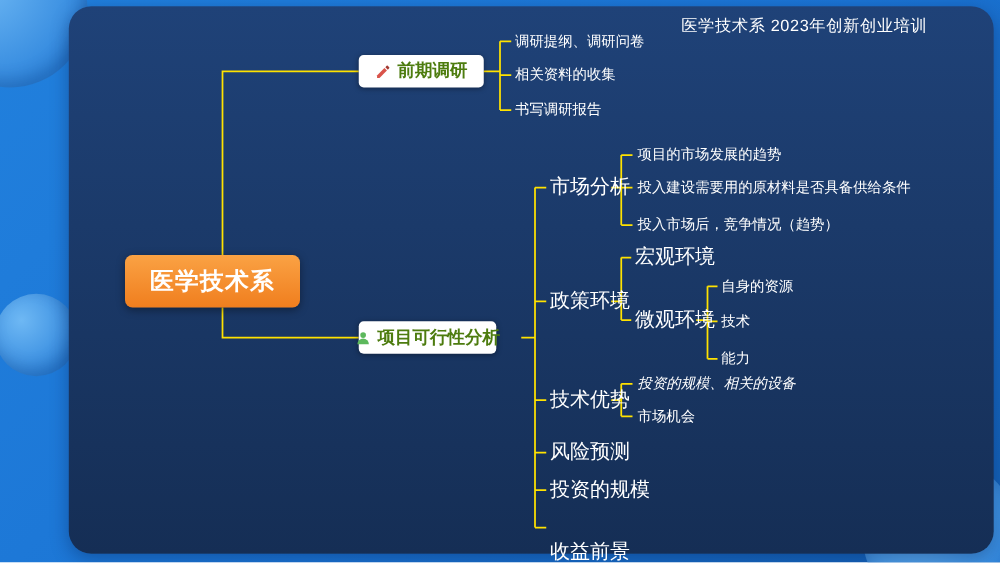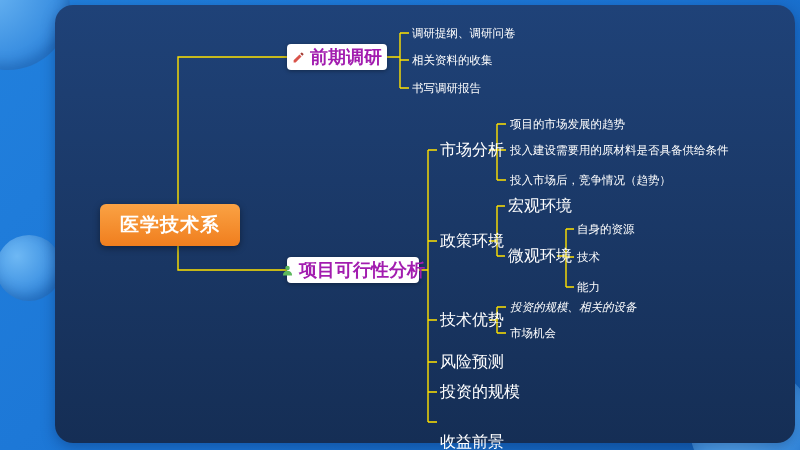--- a/index.html
+++ b/index.html
@@ -27,43 +27,44 @@
   svg.connectors { position:absolute; left:0; top:0; width:800px; height:450px; z-index:2; }
   svg.connectors path { fill:none; stroke:var(--line,#ffe200); stroke-width:1.4; }
 
   .node { position:absolute; display:flex; align-items:center; justify-content:center; z-index:3; }
 
   .root { left:100px; top:204px; width:140px; height:42px;
           background:linear-gradient(180deg,var(--accent-light,#faa244),var(--accent,#f07e1e));
           color:#fff; font-size:19px; font-weight:bold; letter-spacing:1px;
           border-radius:6px; box-shadow:0 2px 7px rgba(0,0,0,.4); }
 
-  .box { background:var(--node-bg,#fff); border-radius:4px; color:#a21caf; font-weight:bold;
-         font-size:18px; gap:5px; padding:0 12px; white-space:nowrap;
+  .box { background:var(--node-bg,#fff); border-radius:4px; color:#4d7c0f; font-weight:bold;
+         font-size:14px; gap:5px; padding:0 12px; white-space:nowrap;
          box-shadow:0 1px 4px rgba(0,0,0,.35); }
   .b1 { left:287px; top:44px;  width:100px; height:26px; }
-  .b2 { left:287px; top:257px; width:132px; height:26px; }
+  .b2 { left:287px; top:257px; width:110px; height:26px; }
   .box .icon { display:inline-flex; align-items:center; }
 
   .leaf { position:absolute; transform:translateY(-50%); color:var(--text-light,#fff);
           font-size:11.5px; white-space:nowrap; z-index:3; }
   .mid  { font-size:16px; }
 </style>
 </head>
 <body>
 
 <div class="stage">
 
   <div class="circle c1"></div>
   <div class="circle c2"></div>
   <div class="circle c4"></div>
   <div class="circle c3"></div>
 
   <div class="panel"></div>
 
+  <div class="page-title">医学技术系 2023年创新创业培训</div>
 
   <svg class="connectors" viewBox="0 0 800 450">
     <path d="M178 204V57H287 M178 246V270H287"></path>
     <path d="M387 57H400 M400 33V88 M400 33H409 M400 60H409 M400 88H409"></path>
     <path d="M417 270H428 M428 150V422 M428 150H437 M428 241H437 M428 320H437 M428 362H437 M428 392H437 M428 422H437"></path>
     <path d="M489 150H497 M497 124V180 M497 124H506 M497 150H506 M497 180H506"></path>
     <path d="M489 241H497 M497 206V256 M497 206H505 M497 256H505"></path>
     <path d="M557 256H566 M566 229V287 M566 229H574 M566 257H574 M566 287H574"></path>
     <path d="M489 320H497 M497 307V333 M497 307H506 M497 333H506"></path>
   </svg>

